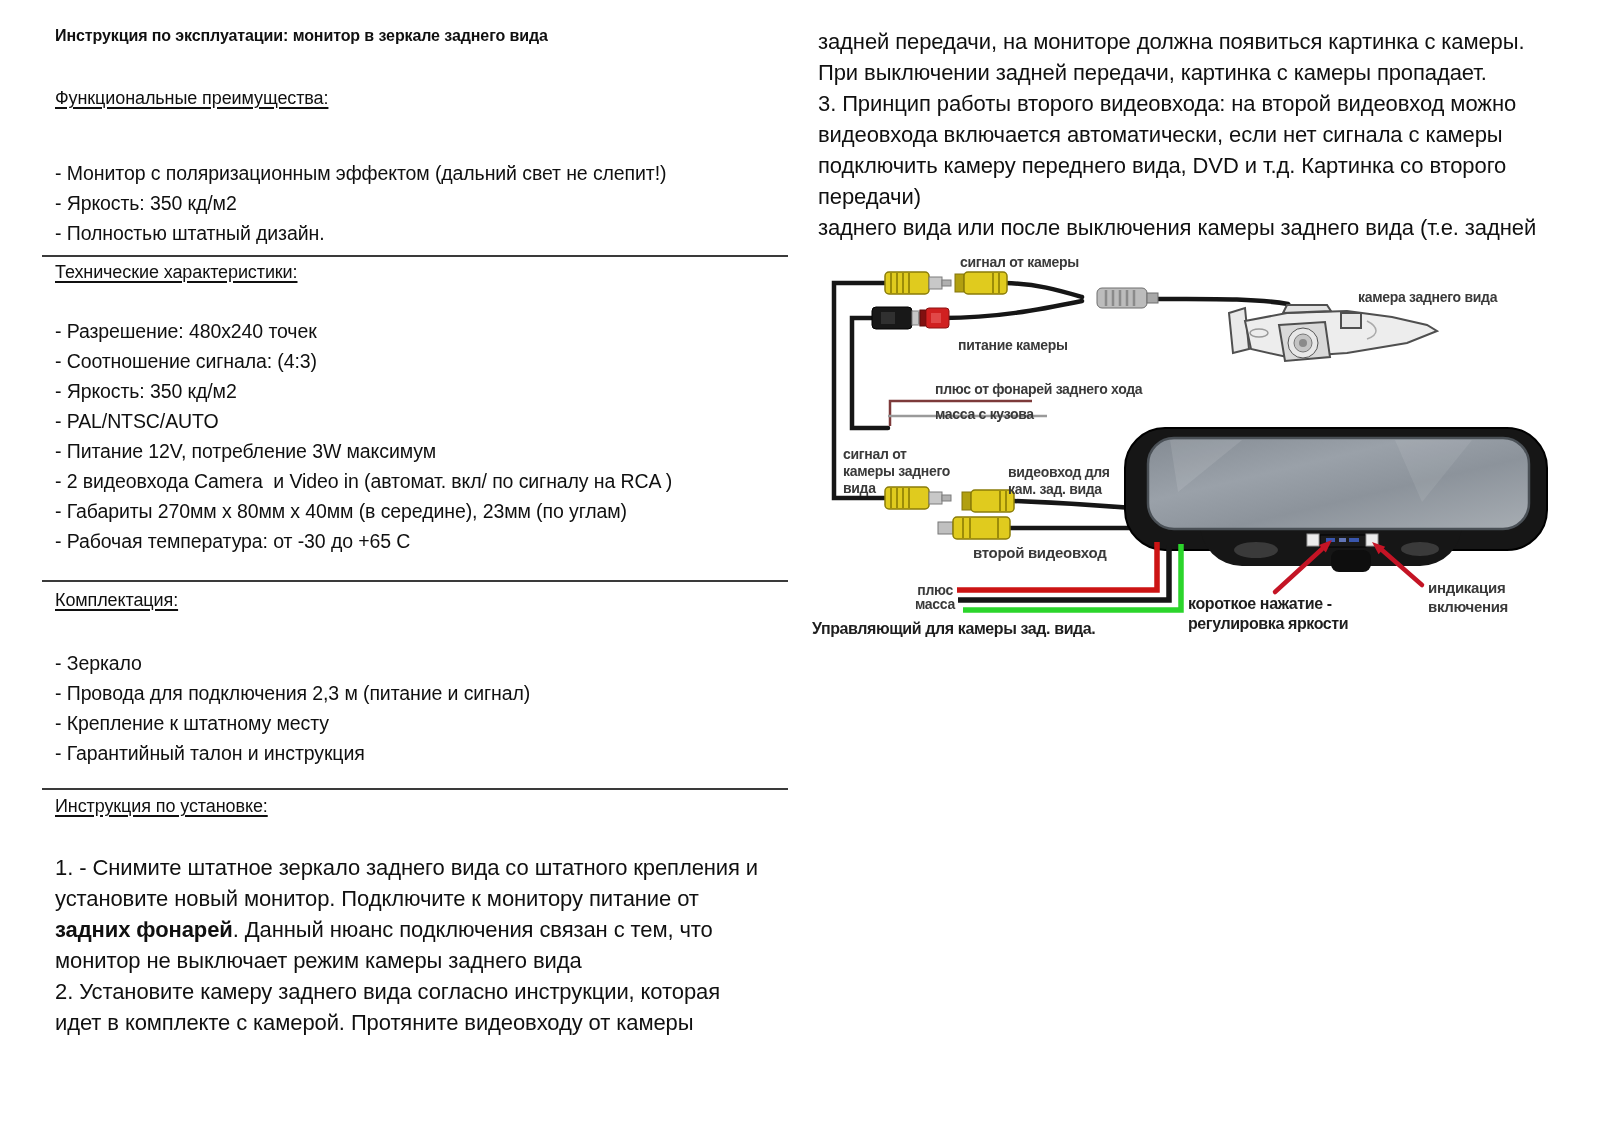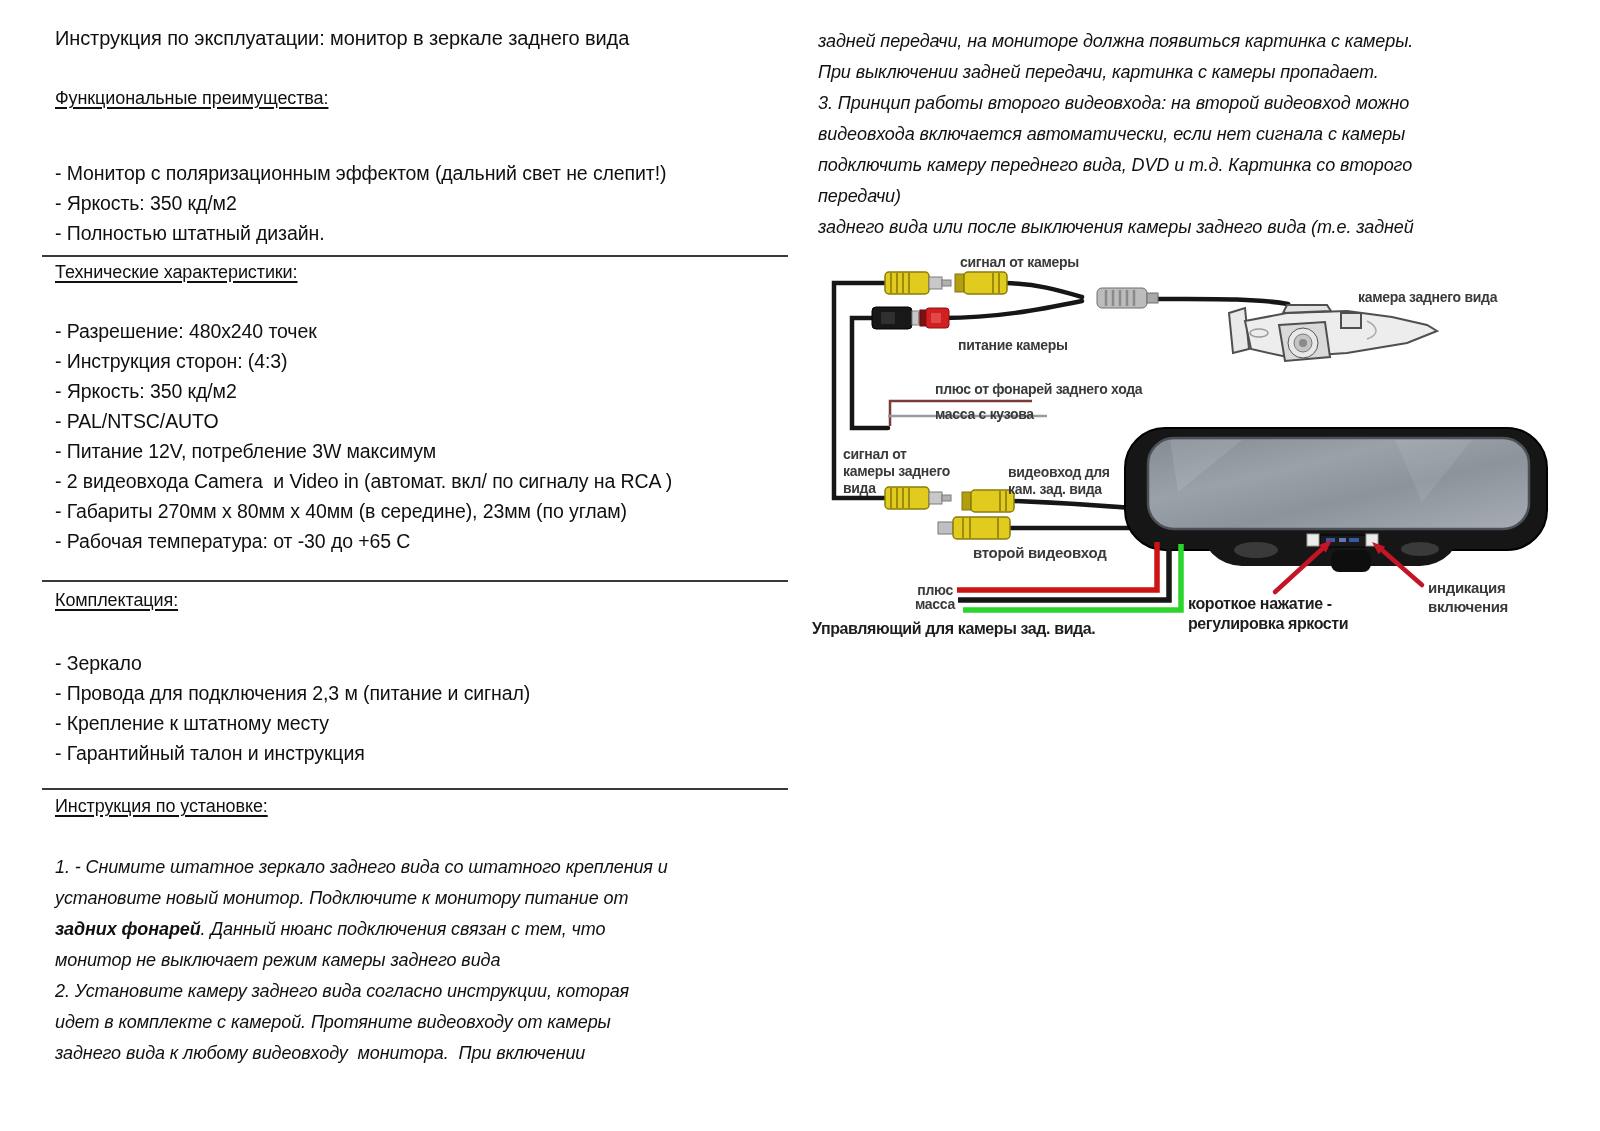--- a/index.html
+++ b/index.html
@@ -1,27 +1,27 @@
 <!DOCTYPE html>
 <html style="--wire-black: #161616; --wire-red: #cc1414; --wire-green: #2bd52b; --wire-plus-thin: #7d3a3a; --wire-ground-thin: #9a9a9a; --connector-yellow: #e0cb1e; --connector-red: #d02020; --arrow-red: #c41425;"><head>
 <meta charset="utf-8">
 <style>
   html,body { margin:0; padding:0; }
   body {
     width:1600px; height:1131px; background:#ffffff; position:relative;
     font-family:"Liberation Sans", sans-serif; color:#101010; overflow:hidden;
   }
   .abs { position:absolute; }
-  .doc-title { font-size:20px; font-weight:normal; letter-spacing:-0.1px; white-space:pre; }
+  .doc-title { font-size:16px; font-weight:bold; letter-spacing:-0.1px; white-space:pre; }
   .heading {
     font-size:18px; letter-spacing:-0.1px; white-space:pre;
     text-decoration:underline; text-underline-offset:3px; text-decoration-thickness:1.5px;
   }
   .item-line { font-size:19.5px; line-height:30px; letter-spacing:-0.1px; white-space:pre; }
-  .para-line { font-size:18px; line-height:31px; letter-spacing:-0.1px; white-space:pre;font-style:italic; }
+  .para-line { font-size:22px; line-height:31px; letter-spacing:-0.1px; white-space:pre; }
   .para-line b { font-weight:bold; }
   .rule { border:none; border-top:2px solid #3a3a3a; height:0; }
   
   .dl { font-family:"Liberation Sans", sans-serif; font-weight:bold; fill:#3a3a3a; }
   .f14 { font-size:14px; letter-spacing:-0.3px; }
   .f15 { font-size:15px; letter-spacing:-0.3px; }
   .f16 { font-size:16px; letter-spacing:-0.4px; fill:#1e1e1e; }
   .yellow { fill:var(--connector-yellow,#e0cb1e); stroke:#8a7c08; stroke-width:1.5; }
   .ridge { stroke:#9c8c08; stroke-width:2; }
   .cable { stroke:var(--wire-black,#161616); stroke-width:4.5; fill:none; stroke-linecap:round; }
@@ -36,21 +36,21 @@
     <div class="item-line">- Монитор с поляризационным эффектом (дальний свет не слепит!)</div>
     <div class="item-line">- Яркость: 350 кд/м2</div>
     <div class="item-line">- Полностью штатный дизайн.</div>
   </div>
 
 <div class="abs rule" style="left:42px; top:255px; width:746px;"></div>
 
 <div class="abs heading" style="left:55px; top:262px;">Технические характеристики:</div>
 <div class="abs" style="left:55px; top:316px;">
     <div class="item-line">- Разрешение: 480х240 точек</div>
-    <div class="item-line">- Инструкция сторон: (4:3)</div>
+    <div class="item-line">- Соотношение сигнала: (4:3)</div>
     <div class="item-line">- Яркость: 350 кд/м2</div>
     <div class="item-line">- PAL/NTSC/AUTO</div>
     <div class="item-line">- Питание 12V, потребление 3W максимум</div>
     <div class="item-line">- 2 видеовхода Camera  и Video in (автомат. вкл/ по сигналу на RCA )</div>
     <div class="item-line">- Габариты 270мм х 80мм х 40мм (в середине), 23мм (по углам)</div>
     <div class="item-line">- Рабочая температура: от -30 до +65 С</div>
   </div>
 
 <div class="abs rule" style="left:42px; top:580px; width:746px;"></div>
 
@@ -65,21 +65,20 @@
 <div class="abs rule" style="left:42px; top:788px; width:746px;"></div>
 
 <div class="abs heading" style="left:55px; top:796px;">Инструкция по установке:</div>
 <div class="abs" style="left:55px; top:852px;">
     <div class="para-line">1. - Снимите штатное зеркало заднего вида со штатного крепления и</div>
     <div class="para-line">установите новый монитор. Подключите к монитору питание от</div>
     <div class="para-line"><b>задних фонарей</b>. Данный нюанс подключения связан с тем, что</div>
     <div class="para-line">монитор не выключает режим камеры заднего вида</div>
     <div class="para-line">2. Установите камеру заднего вида согласно инструкции, которая</div>
     <div class="para-line">идет в комплекте с камерой. Протяните видеовходу от камеры</div>
-    <div class="para-line">заднего вида к любому видеовходу  монитора.  При включении</div>
   </div>
 
 <div class="abs" style="left:818px; top:26px;">
     <div class="para-line">задней передачи, на мониторе должна появиться картинка с камеры.</div>
     <div class="para-line">При выключении задней передачи, картинка с камеры пропадает.</div>
     <div class="para-line">3. Принцип работы второго видеовхода: на второй видеовход можно</div>
     <div class="para-line">видеовхода включается автоматически, если нет сигнала с камеры</div>
     <div class="para-line">подключить камеру переднего вида, DVD и т.д. Картинка со второго</div>
     <div class="para-line">передачи)</div>
     <div class="para-line">заднего вида или после выключения камеры заднего вида (т.е. задней</div>

